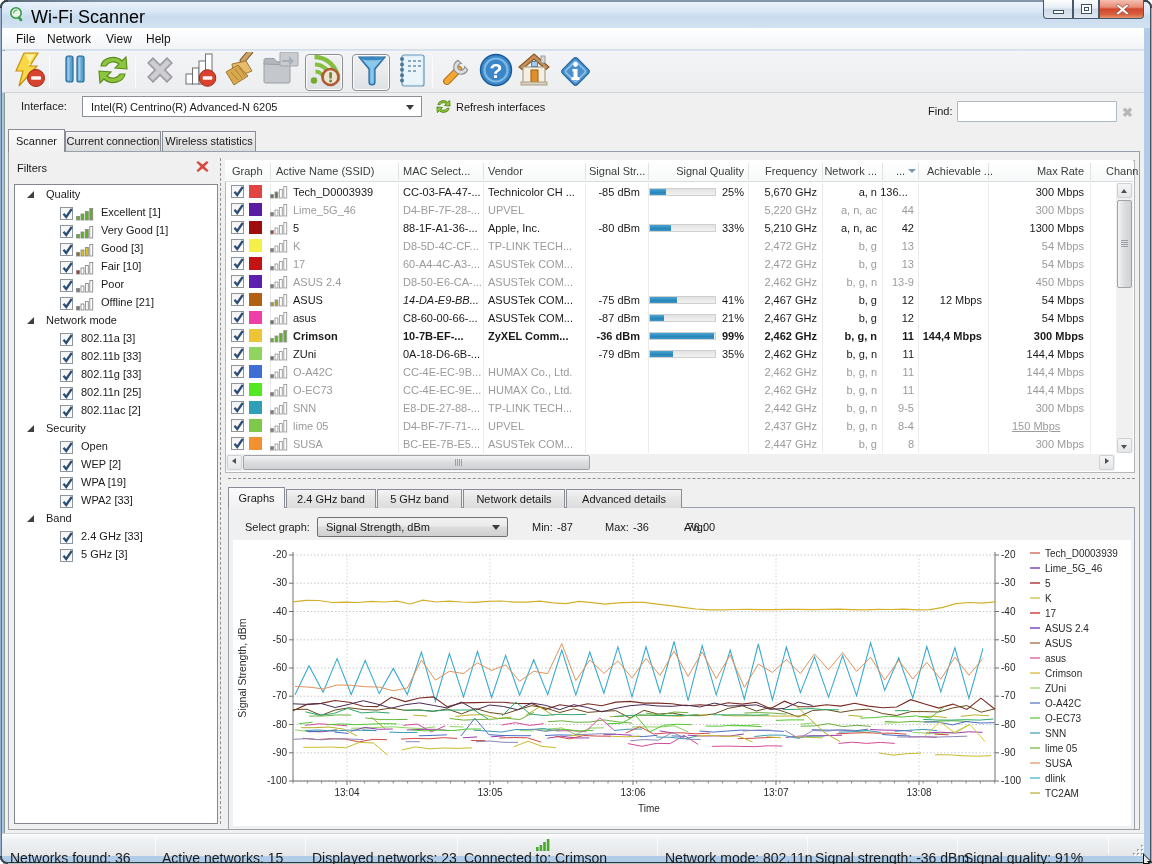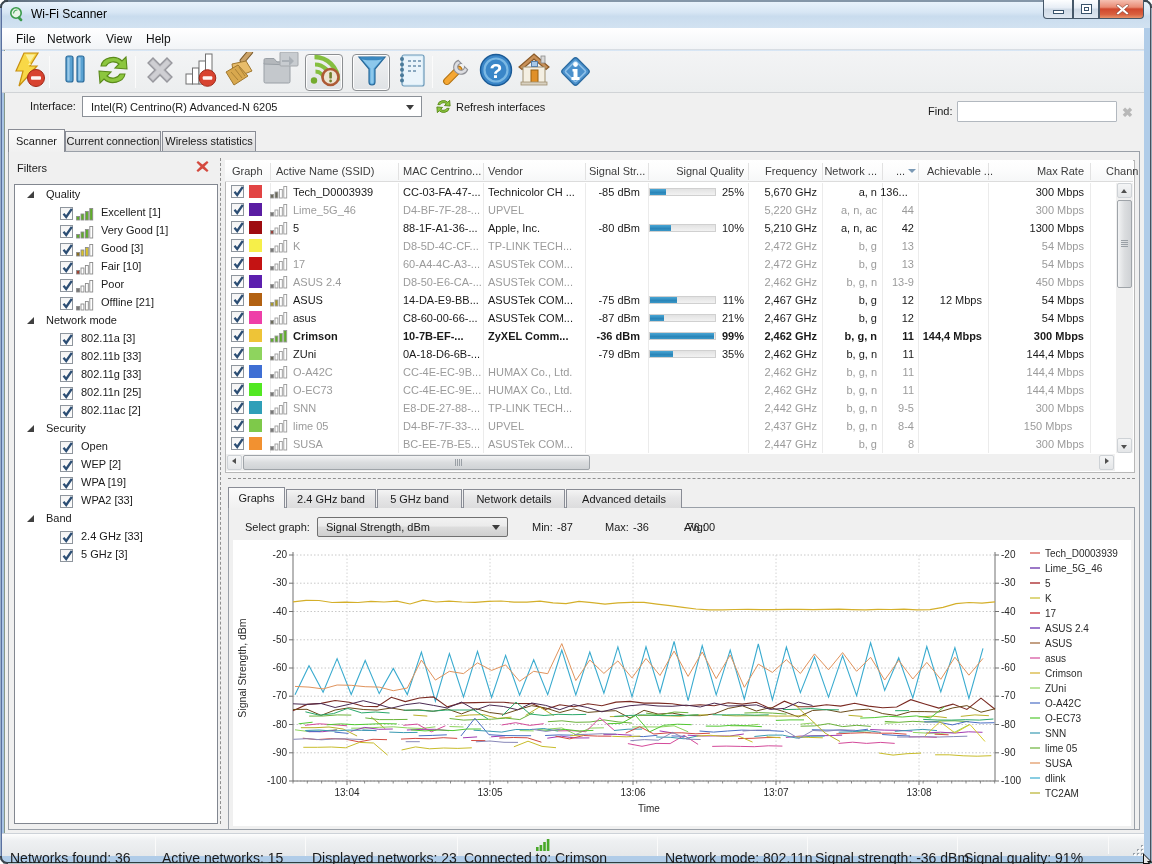--- a/index.html
+++ b/index.html
@@ -18,38 +18,38 @@
 .fr1 { position:absolute; left:1144px; top:28px; width:6px; bottom:8px; background:#b0cce8; }
 .fr2 { position:absolute; left:1150px; top:2px; width:1px; bottom:2px; background:#46525e; }
 .fr3 { position:absolute; left:1151px; top:2px; width:1px; bottom:2px; background:#9aaab8; }
 .fb1 { position:absolute; left:2px; bottom:2px; right:2px; height:6px; background:#b0cce8; }
 .fb2 { position:absolute; left:0; bottom:1px; right:0; height:1px; background:#2e3e40; }
 .fb3 { position:absolute; left:0; bottom:0; right:0; height:1px; background:#b2c2c6; }
 
 
 #titlebar { position:absolute; left:2px; top:2px; right:2px; height:26px;
   background:linear-gradient(#e8f2fb 0%, #d7e6f4 40%, #c9dcee 55%, #d2e2f1 100%); }
-#title-text { position:absolute; left:31px; top:7px; font-size:12px; color:#000; }
+#title-text { position:absolute; left:31px; top:7px; font-size:18px; color:#000; }
 .winbtn { position:absolute; top:0; height:19px; border:1px solid #465869; border-top:none; background:linear-gradient(#fdfeff,#e6edf5 45%,#cfdae6 50%,#dfe8f1); }
 #btn-min { left:1043px; width:30px; border-radius:0 0 0 4px; }
 #btn-max { left:1073px; width:26px; }
 #btn-close { left:1099px; width:45px; border-radius:0 0 4px 0;
   background:linear-gradient(#f5c0b2 0%, #e98b74 40%, #d0482e 50%, #d9603f 80%, #e8936b 100%); }
 
 
 #menubar { position:absolute; left:2px; top:28px; width:1142px; height:22px; background:linear-gradient(#ffffff,#f2f4f7); border-bottom:1px solid #d8dde3; }
 .menu-item { position:absolute; top:32px; font-size:12px; color:#111; }
 
 
 #toolbar { position:absolute; left:2px; top:51px; width:1142px; height:42px; background:linear-gradient(#f3f4f5,#eceeef); border-bottom:1px solid #d0d3d6; }
 .tsep { position:absolute; top:56px; height:32px; width:1px; background:#c6c9cc; border-right:1px solid #fbfbfb; }
 .tbtn { position:absolute; top:54px; width:38px; height:37px; border:1px solid #8c8f92; border-radius:4px; background:linear-gradient(#f0f1f2,#dfe2e5); box-shadow:inset 0 0 0 1px #fdfdfd; }
 
 
-#lbl-interface { position:absolute; left:30px; top:100px; }
+#lbl-interface { position:absolute; left:21px; top:100px; }
 #combo-iface { position:absolute; left:82px; top:96px; width:340px; height:21px; background:#fff; border:1px solid #8b9097; }
 #combo-iface .txt { position:absolute; left:8px; top:4px; }
 .combo-arrow { position:absolute; right:7px; top:8px; width:0; height:0; border-left:4px solid transparent; border-right:4px solid transparent; border-top:5px solid #3c3c3c; }
 #lbl-refresh { position:absolute; left:456px; top:101px; }
 #lbl-find { position:absolute; left:928px; top:105px; }
 #find-box { position:absolute; left:957px; top:101px; width:160px; height:21px; background:#fff; border:1px solid #b2b8bf; border-radius:1px; }
 #find-x { position:absolute; left:1122px; top:105px; color:#b8b8b8; font-weight:bold; font-size:13px; }
 
 
 .tab { position:absolute; border:1px solid #898c95; border-bottom:none; background:linear-gradient(#f4f4f4,#e6e6e7 45%,#dcdcdd); font-size:11px; text-align:center; }
@@ -444,21 +444,21 @@
     <div class="thsep" style="left:523px;"></div>
     <div class="thsep" style="left:597px;"></div>
     <div class="thsep" style="left:657px;"></div>
     <div class="thsep" style="left:693px;"></div>
     <div class="thsep" style="left:763px;"></div>
     <div class="thsep" style="left:865px;"></div>
   </div>
 <div id="theadlabels">
     <div class="th" style="left:232px;">Graph</div>
     <div class="th" style="left:276px;">Active Name (SSID)</div>
-    <div class="th" style="left:403px;">MAC Centrino...</div>
+    <div class="th" style="left:403px;">MAC Select...</div>
     <div class="th" style="left:488px;">Vendor</div>
     <div class="th" style="left:589px;">Signal Str...</div>
     <div class="th" style="left:624px;width:120px;text-align:right;">Signal Quality</div>
     <div class="th" style="left:697px;width:120px;text-align:right;">Frequency</div>
     <div class="th" style="left:757px;width:120px;text-align:right;">Network ...</div>
     <div class="th" style="left:927px;">Achievable ...</div>
     <div class="th" style="left:964px;width:120px;text-align:right;">Max Rate</div>
     <div class="th" style="left:1106px;">Chann</div>
     <div class="th" style="left:896px;">...</div>
     <div class="abs" style="left:908px;top:9px;width:0;height:0;border-left:4px solid transparent;border-right:4px solid transparent;border-top:4px solid #7a99b5;"></div>
@@ -536,21 +536,21 @@
         <rect x="9.4" y="4.5" width="2.9" height="8.5" fill="#ffffff" stroke="#9a9a9a" stroke-width="0.9"></rect>
         <rect x="13.8" y="1.5" width="2.9" height="11.5" fill="#ffffff" stroke="#9a9a9a" stroke-width="0.9"></rect>
       </svg>
       <div class="cell " style="left:67px;">5</div>
       <div class="cell " style="left:177px;">88-1F-A1-36-...</div>
       <div class="cell " style="left:262px;">Apple, Inc.</div>
       <div class="cell " style="left:354px;width:60px;text-align:right;">-80 dBm</div>
       <div class="qbar">
         <div class="qfill" style="width:21px;"></div>
       </div>
-      <div class="cell " style="left:478px;width:40px;text-align:right;">10%</div>
+      <div class="cell " style="left:478px;width:40px;text-align:right;">33%</div>
       <div class="cell " style="left:521px;width:70px;text-align:right;">5,210 GHz</div>
       <div class="cell " style="left:596px;width:55px;text-align:right;">a, n, ac</div>
       <div class="cell " style="left:648px;width:40px;text-align:right;">42</div>
       <div class="cell " style="left:786px;width:72px;text-align:right;">1300 Mbps</div>
     </div>
 <div class="row" style="top:237px;">
       <div class="cb" style="left:5px;top:2px;">
         <svg width="13" height="14" viewBox="0 0 13 14">
           <path d="M2.5 6.8 L5.2 10 L10.8 1.8" fill="none" stroke="#2c4e74" stroke-width="2.3"></path>
         </svg>
@@ -619,27 +619,27 @@
         </svg>
       </div>
       <div class="colsq" style="background:#b26112;"></div>
       <svg class="abs" style="left:44px;top:2px;" width="19" height="14" viewBox="0 0 19 14">
         <rect x="0.6" y="9.5" width="2.9" height="3.5" fill="#aa9a2a" stroke="#9a9a9a" stroke-width="0.9"></rect>
         <rect x="5.0" y="7.0" width="2.9" height="6" fill="#aa9a2a" stroke="#9a9a9a" stroke-width="0.9"></rect>
         <rect x="9.4" y="4.5" width="2.9" height="8.5" fill="#ffffff" stroke="#9a9a9a" stroke-width="0.9"></rect>
         <rect x="13.8" y="1.5" width="2.9" height="11.5" fill="#ffffff" stroke="#9a9a9a" stroke-width="0.9"></rect>
       </svg>
       <div class="cell " style="left:67px;">ASUS</div>
-      <div class="cell " style="left:177px;">14-DA-E9-BB...</div>
+      <div class="cell " style="left:177px;font-style:italic;">14-DA-E9-BB...</div>
       <div class="cell " style="left:262px;">ASUSTek COM...</div>
       <div class="cell " style="left:354px;width:60px;text-align:right;">-75 dBm</div>
       <div class="qbar">
         <div class="qfill" style="width:27px;"></div>
       </div>
-      <div class="cell " style="left:478px;width:40px;text-align:right;">11%</div>
+      <div class="cell " style="left:478px;width:40px;text-align:right;">41%</div>
       <div class="cell " style="left:521px;width:70px;text-align:right;">2,467 GHz</div>
       <div class="cell " style="left:596px;width:55px;text-align:right;">b, g</div>
       <div class="cell " style="left:648px;width:40px;text-align:right;">12</div>
       <div class="cell " style="left:688px;width:68px;text-align:right;">12 Mbps</div>
       <div class="cell " style="left:786px;width:72px;text-align:right;">54 Mbps</div>
     </div>
 <div class="row" style="top:309px;">
       <div class="cb" style="left:5px;top:2px;">
         <svg width="13" height="14" viewBox="0 0 13 14">
           <path d="M2.5 6.8 L5.2 10 L10.8 1.8" fill="none" stroke="#2c4e74" stroke-width="2.3"></path>
@@ -788,26 +788,26 @@
         </svg>
       </div>
       <div class="colsq" style="background:#7ec94a;"></div>
       <svg class="abs" style="left:44px;top:2px;" width="19" height="14" viewBox="0 0 19 14">
         <rect x="0.6" y="9.5" width="2.9" height="3.5" fill="#787878" stroke="#9a9a9a" stroke-width="0.9"></rect>
         <rect x="5.0" y="7.0" width="2.9" height="6" fill="#ffffff" stroke="#9a9a9a" stroke-width="0.9"></rect>
         <rect x="9.4" y="4.5" width="2.9" height="8.5" fill="#ffffff" stroke="#9a9a9a" stroke-width="0.9"></rect>
         <rect x="13.8" y="1.5" width="2.9" height="11.5" fill="#ffffff" stroke="#9a9a9a" stroke-width="0.9"></rect>
       </svg>
       <div class="cell gray" style="left:67px;">lime 05</div>
-      <div class="cell gray" style="left:177px;">D4-BF-7F-33-...</div>
+      <div class="cell gray" style="left:177px;">D4-BF-7F-71-...</div>
       <div class="cell gray" style="left:262px;">UPVEL</div>
       <div class="cell gray" style="left:521px;width:70px;text-align:right;">2,437 GHz</div>
       <div class="cell gray" style="left:596px;width:55px;text-align:right;">b, g, n</div>
       <div class="cell gray" style="left:648px;width:40px;text-align:right;">8-4</div>
-      <div class="cell gray" style="left:786px;width:72px;text-align:center;">150 Mbps</div>
+      <div class="cell gray" style="left:786px;width:72px;text-align:left;text-decoration:underline;">150 Mbps</div>
     </div>
 <div class="row" style="top:435px;">
       <div class="cb" style="left:5px;top:2px;">
         <svg width="13" height="14" viewBox="0 0 13 14">
           <path d="M2.5 6.8 L5.2 10 L10.8 1.8" fill="none" stroke="#2c4e74" stroke-width="2.3"></path>
         </svg>
       </div>
       <div class="colsq" style="background:#f29130;"></div>
       <svg class="abs" style="left:44px;top:2px;" width="19" height="14" viewBox="0 0 19 14">
         <rect x="0.6" y="9.5" width="2.9" height="3.5" fill="#787878" stroke="#9a9a9a" stroke-width="0.9"></rect>

